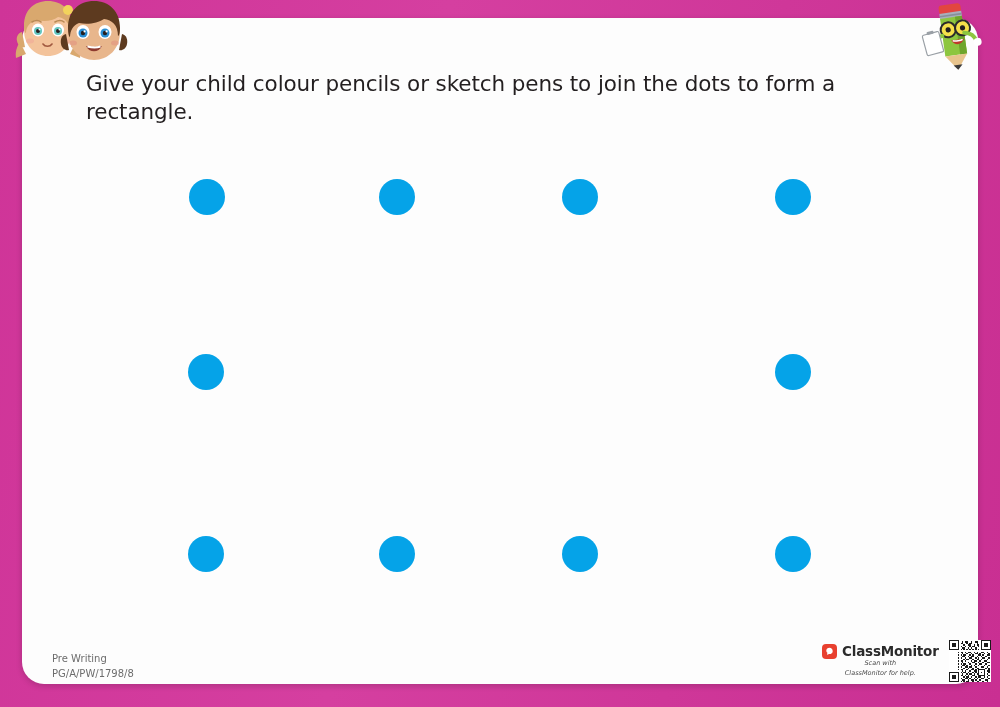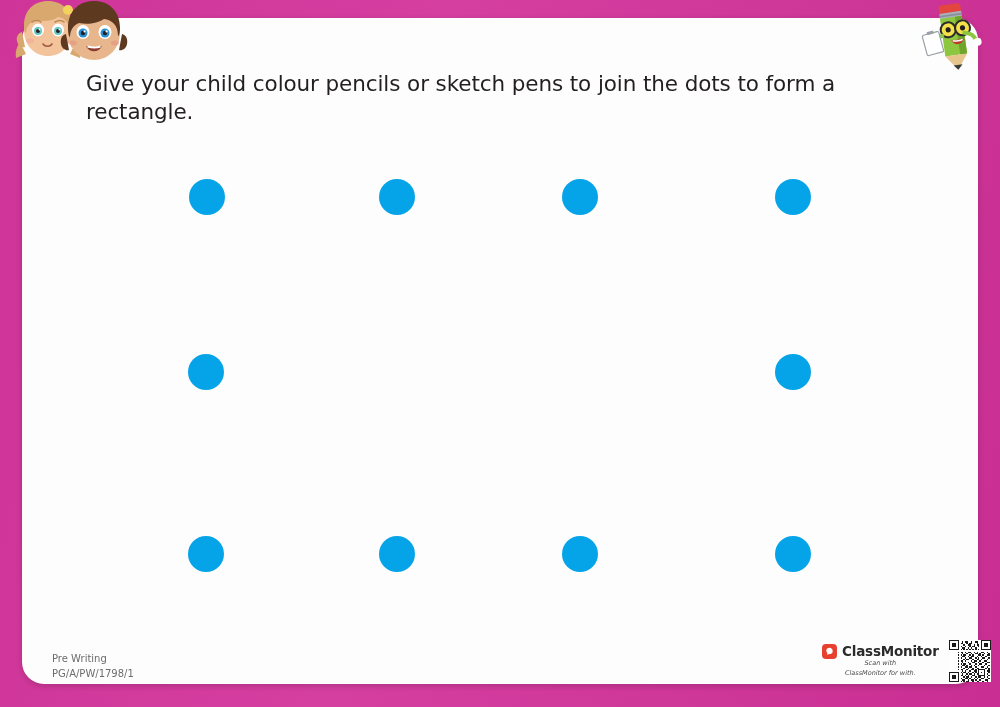--- a/index.html
+++ b/index.html
@@ -159,35 +159,35 @@
       <div class="dot" style="left: 206px; top: 372px; background: rgb(5, 163, 232);"></div>
       <div class="dot" style="left: 793px; top: 372px; background: rgb(5, 163, 232);"></div>
       <div class="dot" style="left: 206px; top: 554px; background: rgb(5, 163, 232);"></div>
       <div class="dot" style="left: 397px; top: 554px; background: rgb(5, 163, 232);"></div>
       <div class="dot" style="left: 580px; top: 554px; background: rgb(5, 163, 232);"></div>
       <div class="dot" style="left: 793px; top: 554px; background: rgb(5, 163, 232);"></div>
     </div>
 
   <div id="footer-meta">
     <div>Pre Writing</div>
-    <div>PG/A/PW/1798/1</div>
+    <div>PG/A/PW/1798/8</div>
   </div>
 
   <div id="brand-block">
     <div id="brand-text-col">
       <div id="brand-row">
         <span id="brand-mark">
           <svg width="11" height="11" viewBox="0 0 24 24" aria-hidden="true">
             <path d="M12 4c-4 0-7 2.6-7 6.2 0 1.9.9 3.5 2.4 4.6l-.7 3.4c-.1.5.4.9.9.7l3.3-1.6c.4.1.7.1 1.1.1 4 0 7-2.6 7-6.2S16 4 12 4z" fill="#ffffff"></path>
           </svg>
         </span>
         <span id="brand-name">ClassMonitor</span>
       </div>
       <div class="brand-tagline-line">Scan with</div>
-      <div class="brand-tagline-line">ClassMonitor for with.</div>
+      <div class="brand-tagline-line">ClassMonitor for help.</div>
     </div>
 
     <svg id="qr-code" viewBox="0 0 29 29" shape-rendering="crispEdges">
       <rect width="29" height="29" fill="#ffffff"></rect>
       <g fill="#1a1a1a">
 
         <rect x="0" y="0" width="7" height="1"></rect>
           <rect x="0" y="6" width="7" height="1"></rect>
         <rect x="0" y="0" width="1" height="7"></rect>
           <rect x="6" y="0" width="1" height="7"></rect>

